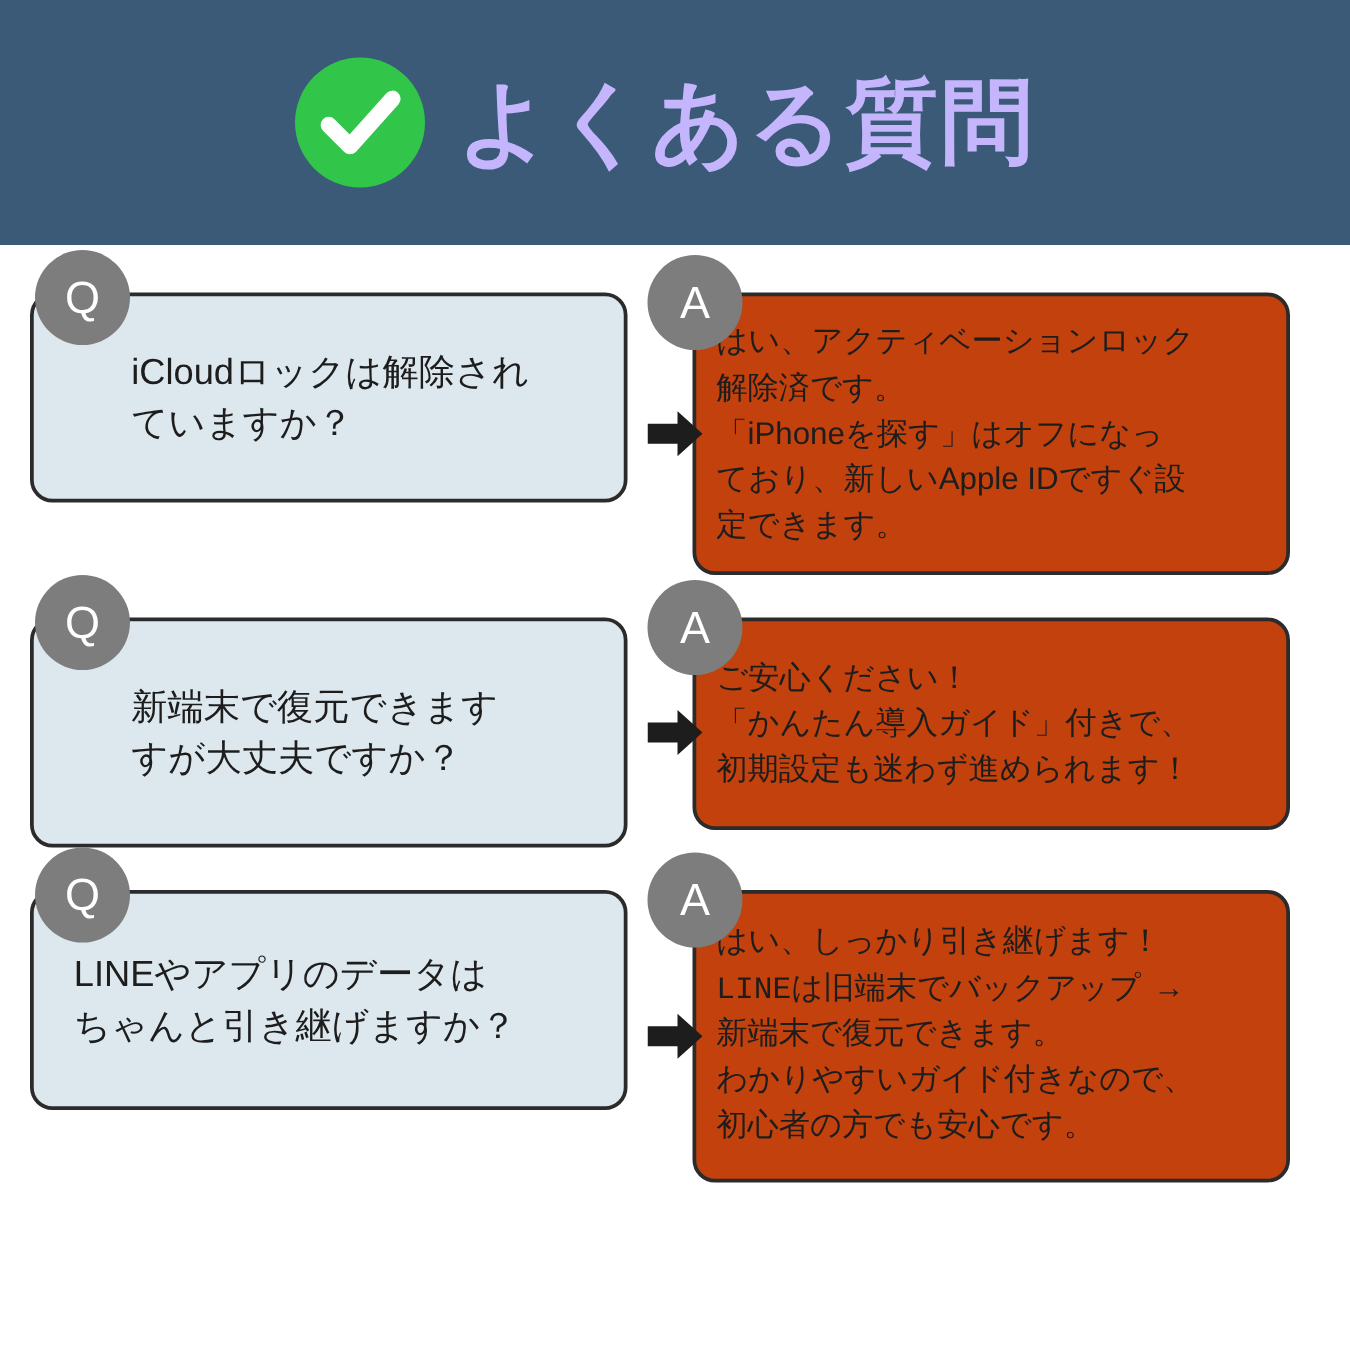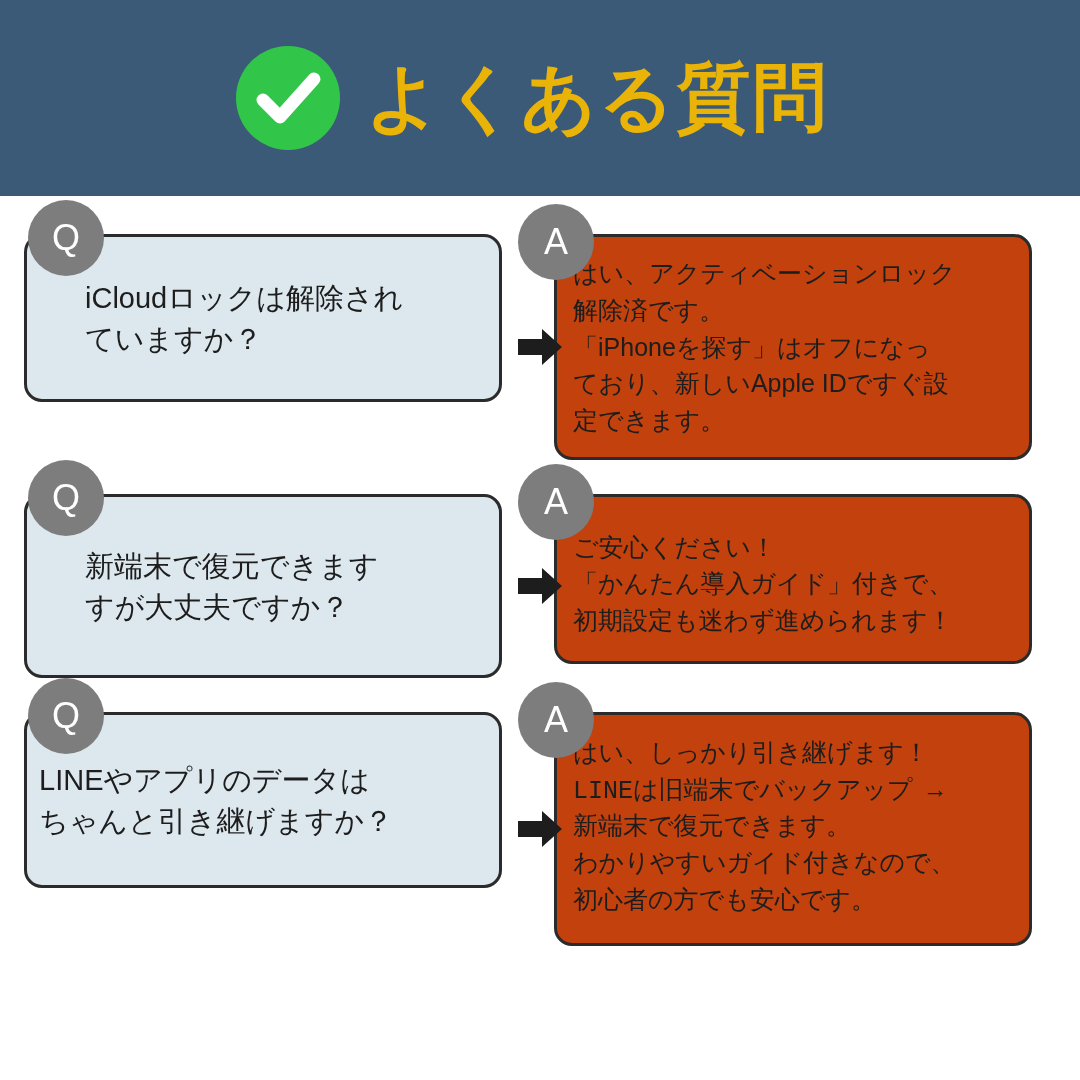--- a/index.html
+++ b/index.html
@@ -38,21 +38,21 @@
     background: #31c64a;
     position: relative;
     flex: 0 0 auto;
   }
   .check-badge svg {
     position: absolute;
     left: 0;
     top: 0;
   }
   .header-title {
-    color: #eab308;
+    color: #c4b5fd;
     font-size: 74px;
     font-weight: bold;
     letter-spacing: 2px;
     line-height: 1;
     white-space: nowrap;
   }
 
   
   .faq-area {
     position: relative;
@@ -85,20 +85,21 @@
     min-height: 150px;
     display: flex;
     align-items: center;
   }
   .q-text {
     font-size: 29px;
     line-height: 1.42;
     color: #1d1d1d;
     font-weight: 500;
     white-space: pre-line;
+    margin-left: 20px;
   }
 
   
   .a-block {
     position: relative;
     width: 478px;
     flex: 0 0 auto;
     margin-left: 52px;
   }
   .a-bubble {
@@ -148,21 +149,21 @@
     width: 44px;
     height: 40px;
     z-index: 2;
   }
 
   
   .row-1 { margin-top: 4px; }
   .row-1 .q-bubble { min-height: 168px; }
   .row-1 .a-bubble { min-height: 168px; padding-top: 18px; padding-bottom: 18px; }
   .row-2 .q-bubble { min-height: 184px; }
-  .row-2 .a-bubble { min-height: 170px; align-items: flex-end; }
+  .row-2 .a-bubble { min-height: 170px; }
   .row-3 .q-bubble { min-height: 176px; padding-left: 12px; }
   .row-3 .a-bubble { min-height: 190px; font-family: Liberation Mono, monospace; }
 </style>
 </head>
 <body>
 
 <div class="header">
   <div class="header-inner">
     <div class="check-badge">
       <svg width="104" height="104" viewBox="0 0 104 104" aria-hidden="true">

